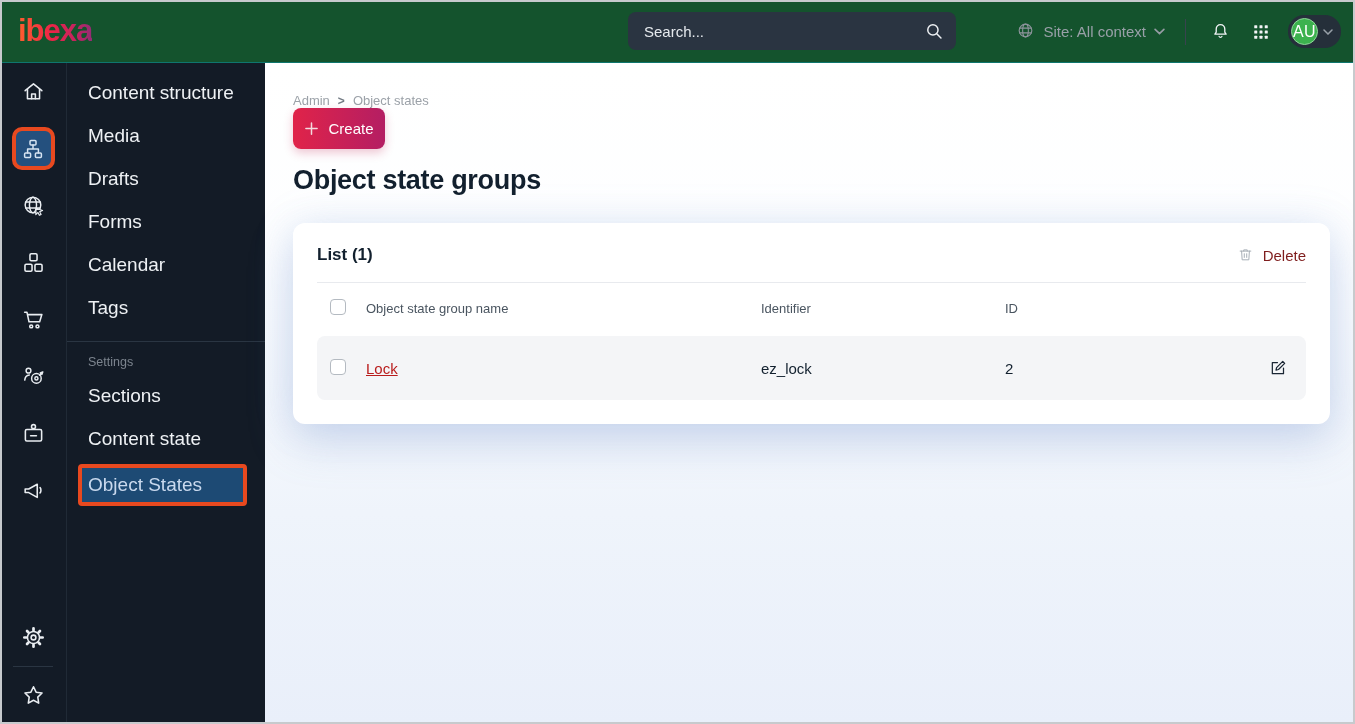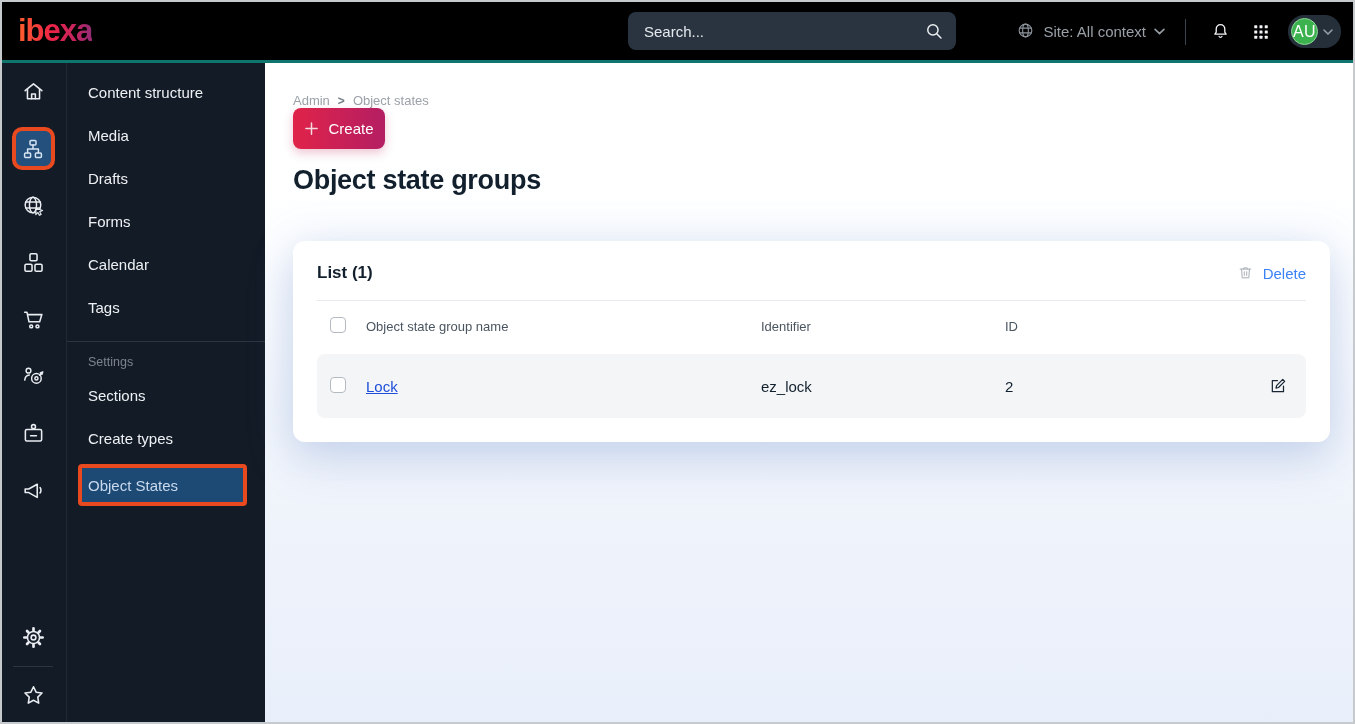--- a/index.html
+++ b/index.html
@@ -6,22 +6,22 @@
   html,body { width:1355px; height:724px; }
   body {
     font-family: "Liberation Sans", sans-serif;
     background:#fff; overflow:hidden; position:relative;
     display:flex; flex-direction:column;
   }
   .frame { position:absolute; inset:0; pointer-events:none; box-shadow: inset 0 0 0 2px #c7cacd; z-index:50; }
 
   
   .topbar {
-    height:63px; background:#000000; position:relative; flex:0 0 63px;
-    border-bottom:3px solid #0f766e;
+    height:63px; background:#14532d; position:relative; flex:0 0 63px;
+    border-bottom:1px solid #0f766e;
   }
   .logo {
     position:absolute; left:18px; top:12px; font-size:31px; font-weight:700;
     letter-spacing:-1px; line-height:38px;
     background:linear-gradient(90deg,#ff5f2e 0%,#ee2447 45%,#c22460 78%,#932c75 100%);
     -webkit-background-clip:text; background-clip:text; color:transparent;
   }
   .search-wrap { position:absolute; left:628px; top:12px; width:328px; height:38px; }
   .search-input {
     width:100%; height:100%; background:#2a3441; border:none; border-radius:8px;
@@ -56,21 +56,21 @@
     background:#24507e; display:flex; align-items:center; justify-content:center;
   }
   .iconbar-spacer { flex:1; }
   .iconbar-divider { width:40px; height:1px; background:#2a3542; }
 
   
   .menubar {
     width:198px; background:#131b26; display:flex; flex-direction:column;
     padding-top:8px; color:#eef1f4;
   }
-  .menu-item { height:43px; display:flex; align-items:center; padding-left:21px; font-size:15px; cursor:pointer; }
+  .menu-item { height:43px; display:flex; align-items:center; padding-left:21px; font-size:19px; cursor:pointer; }
   .menu-section { border-top:1px solid #2a3542; margin-top:12px; padding-top:8px; }
   .menu-section-label { height:24px; display:flex; align-items:center; padding-left:21px; font-size:12.5px; color:#7c848e; }
   .menu-item.active {
     height:34px; margin:4px 18px 5px 11px; padding-left:6px;
     background:#1d4a74; border:4px solid #e8491f; border-radius:4px;
     color:#c9d9ee; box-sizing:content-box; width:auto;
   }
 
   
   .content {
@@ -85,32 +85,32 @@
   .create-btn {
     width:92px; height:41px; border:none; border-radius:8px; cursor:pointer;
     background:linear-gradient(90deg,#e02349 0%,#b41e63 100%);
     color:#fff; font-size:15px; font-family:"Liberation Sans", sans-serif;
     display:flex; align-items:center; justify-content:center; gap:9px;
     box-shadow:0 4px 10px rgba(190,30,80,0.25);
   }
   .page-title { margin-top:16px; font-size:27px; font-weight:800; color:#12202e; letter-spacing:-0.3px; }
 
   .card {
-    margin-top:45px; background:#fff; border-radius:12px; padding:22px 24px 24px;
+    margin-top:27px; background:#fff; border-radius:12px; padding:22px 24px 24px;
     box-shadow:0 18px 45px rgba(110,140,200,0.28), 0 0 40px rgba(140,170,220,0.18);
   }
   .card-head { display:flex; justify-content:space-between; align-items:center; }
   .list-title { font-size:17px; font-weight:700; color:#12202e; }
-  .delete-group { display:flex; align-items:center; gap:9px; color:#3b82f6; font-size:15px; cursor:default; }
+  .delete-group { display:flex; align-items:center; gap:9px; color:#7f1d1d; font-size:15px; cursor:default; }
   .card-divider { border:none; border-top:1px solid #e8eaee; margin-top:17px; }
 
   .tgrid { display:grid; grid-template-columns:36px 395px 244px 260px 1fr; align-items:center; padding-left:13px; }
   .thead { height:46px; margin-top:2px; color:#4a5560; font-size:13px; }
   .trow { height:64px; background:#f4f5f7; border-radius:8px; margin-top:5px; font-size:15px; color:#12202e; }
-  .row-link { color:#1d4ed8; font-weight:500; text-decoration:underline; cursor:pointer; }
+  .row-link { color:#b91c1c; font-weight:500; text-decoration:underline; cursor:pointer; }
   .cell-edit { display:flex; justify-content:flex-end; padding-right:18px; }
   .edit-btn { width:26px; height:26px; display:flex; align-items:center; justify-content:center; cursor:pointer; background:none; border:none; }
 
   .cbx {
     appearance:none; -webkit-appearance:none; width:16px; height:16px;
     border:1px solid #b4bac1; border-radius:4px; background:#fff; cursor:pointer; margin:0;
   }
 </style>
 </head>
 <body>
@@ -274,21 +274,21 @@
     <div class="menu-item">Content structure</div>
     <div class="menu-item">Media</div>
     <div class="menu-item">Drafts</div>
     <div class="menu-item">Forms</div>
     <div class="menu-item">Calendar</div>
     <div class="menu-item">Tags</div>
 
     <div class="menu-section">
       <div class="menu-section-label">Settings</div>
       <div class="menu-item">Sections</div>
-      <div class="menu-item">Create types</div>
+      <div class="menu-item">Content state</div>
       <div class="menu-item active">Object States</div>
     </div>
   </nav>
 
   <main class="content">
     <div class="topline">
       <div class="breadcrumb">
         <a>Admin</a>
         <span class="sep">&gt;</span>
         <span>Object states</span>

